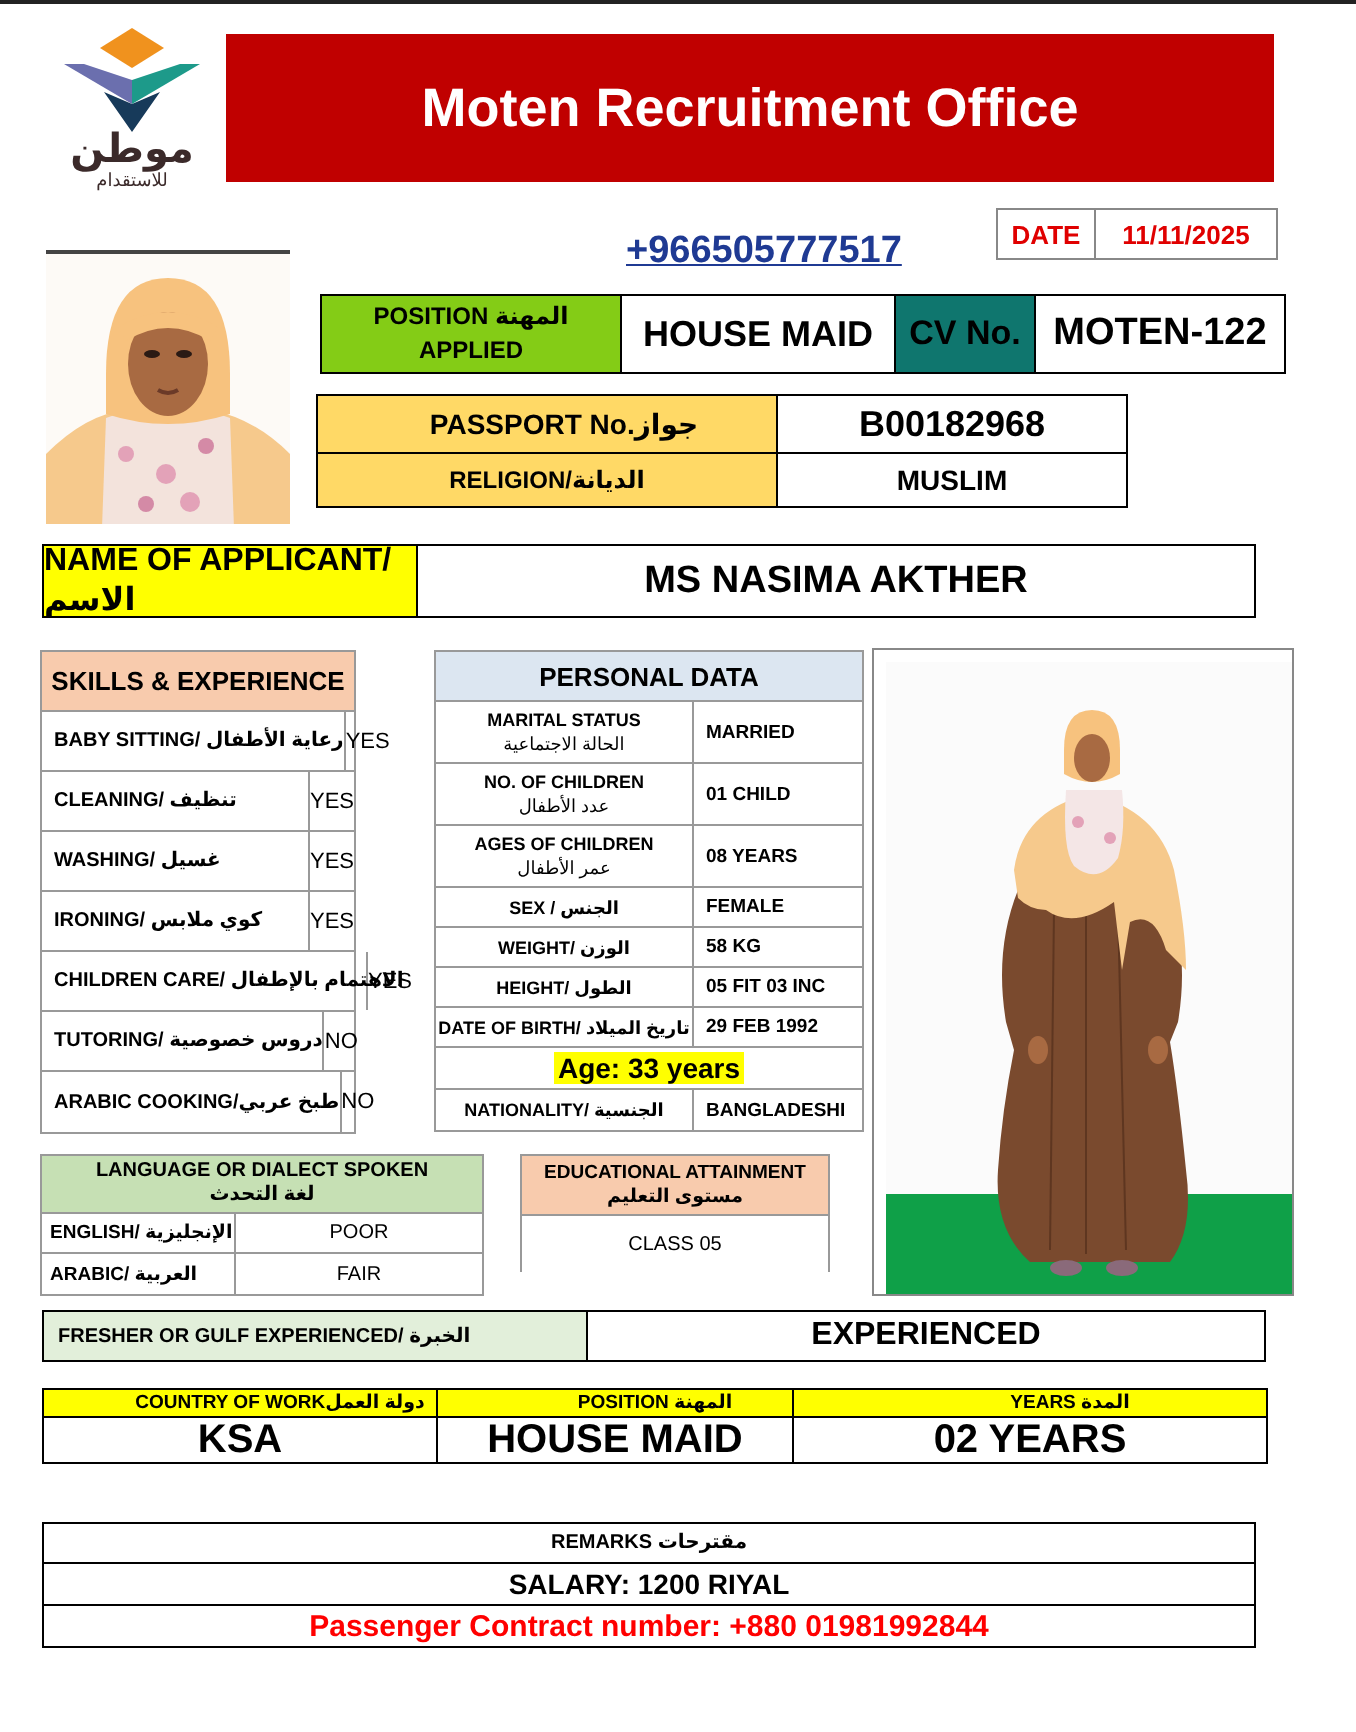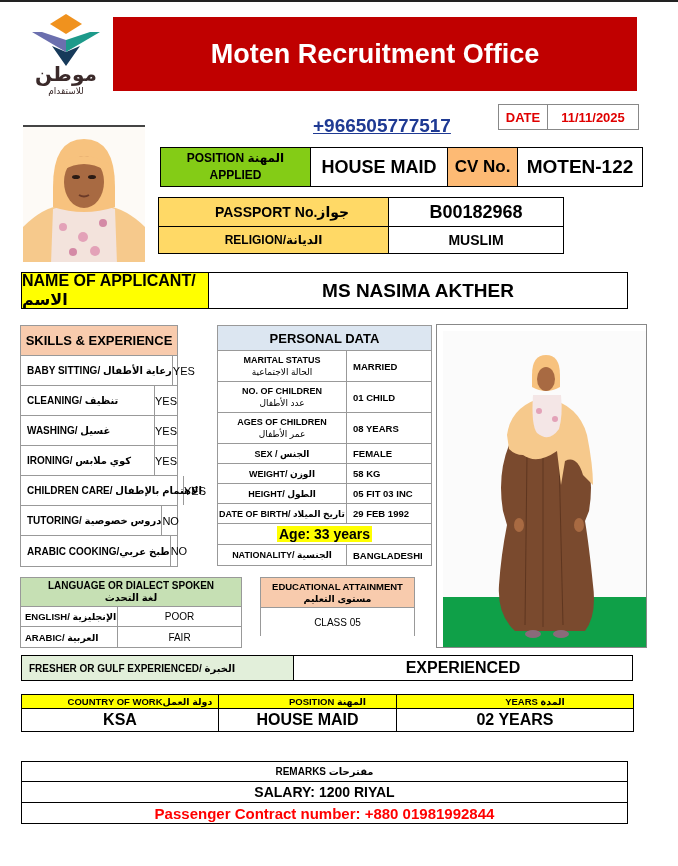--- a/index.html
+++ b/index.html
@@ -24,21 +24,21 @@
   .date-val { flex: 1; }
 
   .photo-small { left: 23px; top: 125px; width: 122px; height: 137px; border-top: 2px solid #444; overflow: hidden; background: #fdfaf6; }
 
   
   .pos-row { left: 160px; top: 147px; width: 483px; height: 40px; border: 1px solid #000; display: flex; }
   .pos-row > div { display: flex; align-items: center; justify-content: center; font-weight: bold; border-right: 1px solid #000; text-align: center; }
   .pos-row > div:last-child { border-right: none; }
   .pos-label { width: 150px; background: #84cc16; font-size: 12px; line-height: 17px; }
   .pos-val { width: 137px; font-size: 18px; }
-  .cv-label { width: 70px; background: #fdba74; font-size: 17px; }
+  .cv-label { width: 70px; background: #0f766e; font-size: 17px; }
   .cv-val { flex: 1; font-size: 19px; }
 
   
   .pp-table { left: 158px; top: 197px; width: 406px; height: 57px; border: 1px solid #000; }
   .pp-row { display: flex; height: 28px; }
   .pp-row + .pp-row { border-top: 1px solid #000; height: 27px; }
   .pp-row div { display: flex; align-items: center; justify-content: center; font-weight: bold; }
   .pp-label { width: 230px; background: #ffd966; border-right: 1px solid #000; }
   .pp-val { flex: 1; }
   .pp-row:first-child .pp-label { font-size: 14px; padding-left: 17px; }
@@ -91,21 +91,21 @@
   .fresher-label { width: 272px; background: #e2efda; border-right: 1px solid #000; display: flex; align-items: center; padding-left: 7px; font-weight: bold; font-size: 10px; }
   .fresher-val { flex: 1; display: flex; align-items: center; justify-content: center; font-weight: bold; font-size: 16px; }
 
   
   .work { left: 21px; top: 694px; width: 613px; height: 38px; border: 1px solid #000; }
   .work-head { display: flex; height: 14px; background: #ffff00; border-bottom: 1px solid #000; }
   .work-body { display: flex; height: 22px; }
   .work-head div, .work-body div { display: flex; align-items: center; justify-content: center; border-right: 1px solid #000; font-weight: bold; }
   .work-head div:last-child, .work-body div:last-child { border-right: none; }
   .work-head div { font-size: 9.5px; padding-left: 40px; }
-  .work-body div { font-size: 16px; }
+  .work-body div { font-size: 20px; }
   .wc1 { width: 197px; } .wc2 { width: 178px; } .wc3 { flex: 1; }
 
   
   .remarks { left: 21px; top: 761px; width: 607px; height: 63px; border: 1px solid #000; }
   .rm-row { display: flex; align-items: center; justify-content: center; border-bottom: 1px solid #000; font-weight: bold; }
   .rm-row:last-child { border-bottom: none; }
   .rm-head { height: 20px; font-size: 10px; }
   .rm-salary { height: 21px; font-size: 14px; }
   .rm-contract { height: 20px; font-size: 15px; color: #ff0000; }
 </style>

